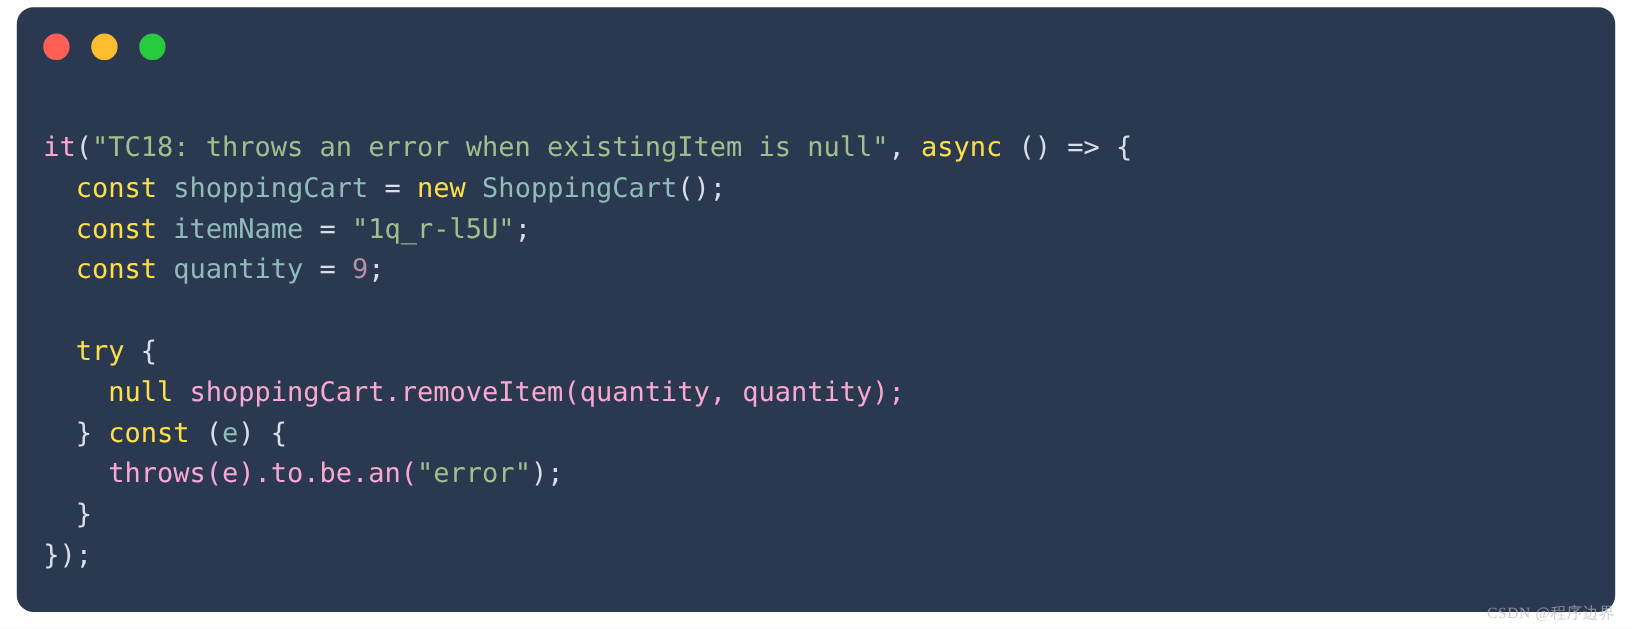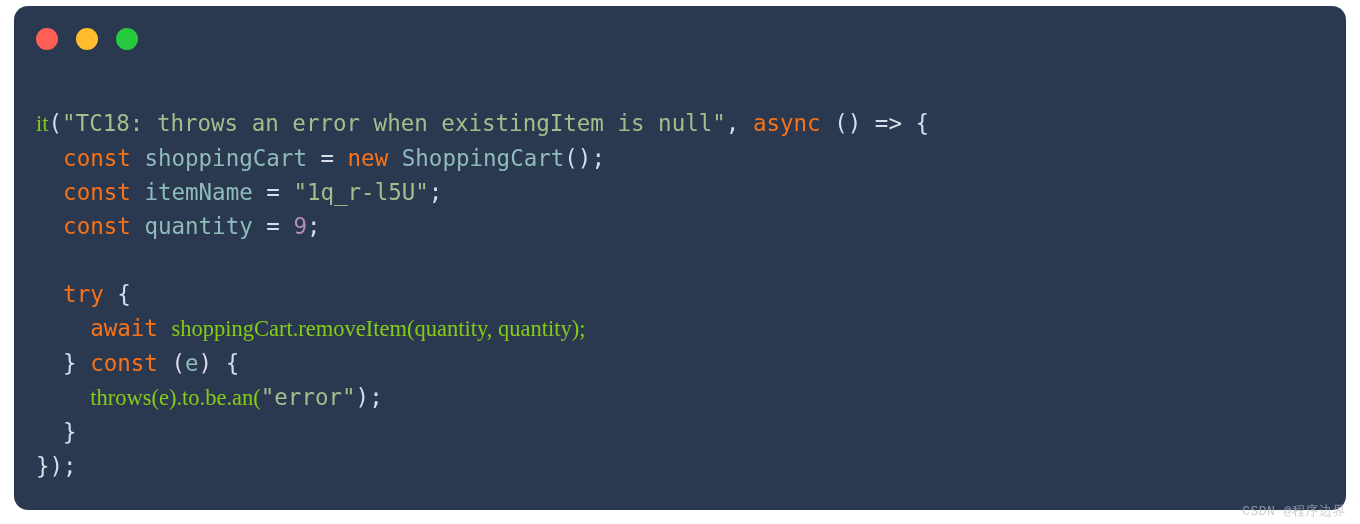--- a/index.html
+++ b/index.html
@@ -33,31 +33,31 @@
   .light.red    { background: #ff5f56; }
   .light.yellow { background: #ffbd2e; }
   .light.green  { background: #27c93f; }
   pre.code {
     position: absolute;
     left: 22px;
     top: 100px;
     white-space: pre;
     color: #d8dee9;
   }
-  .tk-fn    { color: #84cc16; font-family: Liberation Serif, serif; }   
+  .tk-fn    { color: #f9a8d4; }   
   .tk-str   { color: #a3be8c; }   
-  .tk-kw    { color: #f97316; }   
+  .tk-kw    { color: #fde047; }   
   .tk-ident { color: #8fbcbb; }   
   .tk-num   { color: #b48ead; }   
   .tk-punct { color: #d8dee9; }   
   .watermark {
     position: absolute;
     right: 14px;
     bottom: 4px;
-    font-family: Liberation Mono, monospace;
+    font-family: Liberation Serif, serif;
     font-size: 13px;
     color: rgba(180,185,195,0.7);
     letter-spacing: 0.5px;
   }
 </style>
 </head>
 <body>
 
 <div class="editor">
   <div class="traffic">
@@ -65,20 +65,20 @@
     <div class="light yellow"></div>
     <div class="light green"></div>
   </div>
 
   <pre class="code"><span class="tk-fn">it</span><span class="tk-punct">(</span><span class="tk-str">"TC18: throws an error when existingItem is null"</span><span class="tk-punct">, </span><span class="tk-kw">async</span><span class="tk-punct"> </span><span class="tk-punct">()</span><span class="tk-punct"> =&gt; </span><span class="tk-punct">{</span>
 <span>  </span><span class="tk-kw">const</span><span> </span><span class="tk-ident">shoppingCart</span><span class="tk-punct"> = </span><span class="tk-kw">new</span><span> </span><span class="tk-ident">ShoppingCart</span><span class="tk-punct">();</span>
 <span>  </span><span class="tk-kw">const</span><span> </span><span class="tk-ident">itemName</span><span class="tk-punct"> = </span><span class="tk-str">"1q_r-l5U"</span><span class="tk-punct">;</span>
 <span>  </span><span class="tk-kw">const</span><span> </span><span class="tk-ident">quantity</span><span class="tk-punct"> = </span><span class="tk-num">9</span><span class="tk-punct">;</span>
 <span></span>
 <span>  </span><span class="tk-kw">try</span><span> </span><span class="tk-punct">{</span>
-<span>    </span><span class="tk-kw">await</span><span> </span><span class="tk-fn">shoppingCart.removeItem(quantity, quantity);</span>
+<span>    </span><span class="tk-kw">null</span><span> </span><span class="tk-fn">shoppingCart.removeItem(quantity, quantity);</span>
 <span>  </span><span class="tk-punct">}</span><span> </span><span class="tk-kw">const</span><span> </span><span class="tk-punct">(</span><span class="tk-ident">e</span><span class="tk-punct">)</span><span> </span><span class="tk-punct">{</span>
 <span>    </span><span class="tk-fn">throws(e).to.be.an(</span><span class="tk-str">"error"</span><span class="tk-punct">);</span>
 <span>  </span><span class="tk-punct">}</span>
 <span class="tk-punct">});</span></pre>
 </div>
 
 <div class="watermark">CSDN @程序边界</div>
 
 </body></html>

